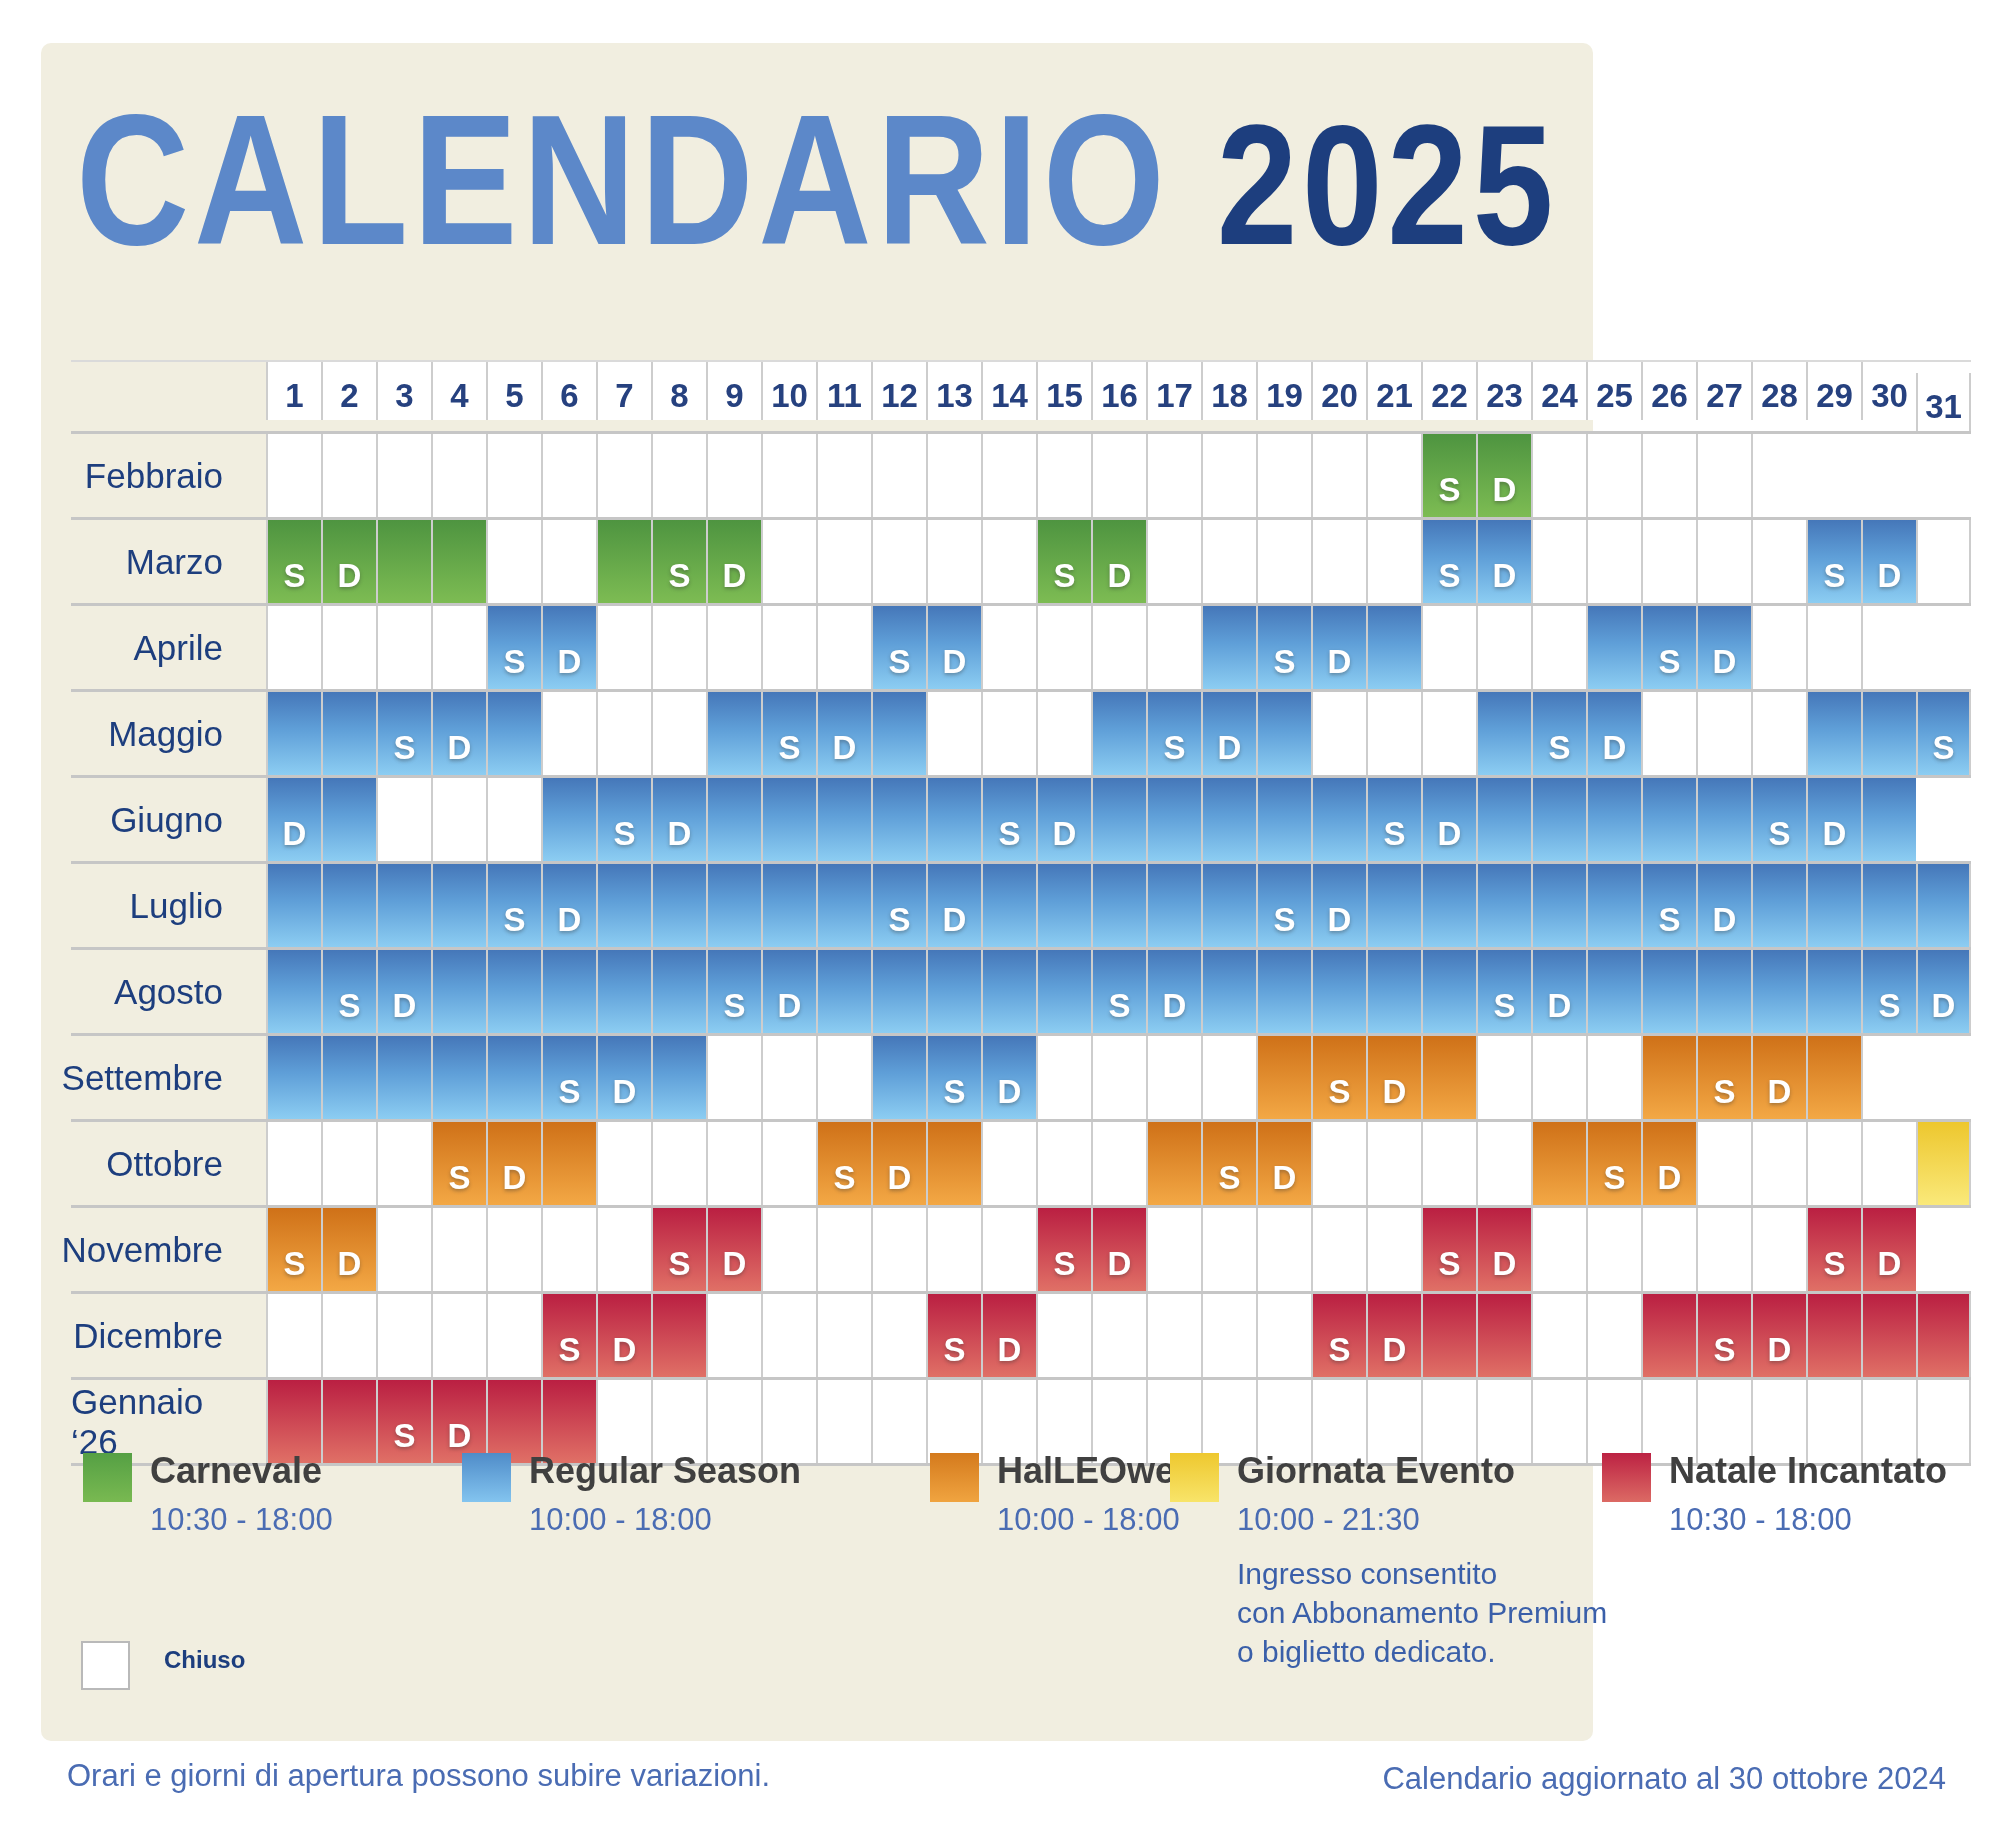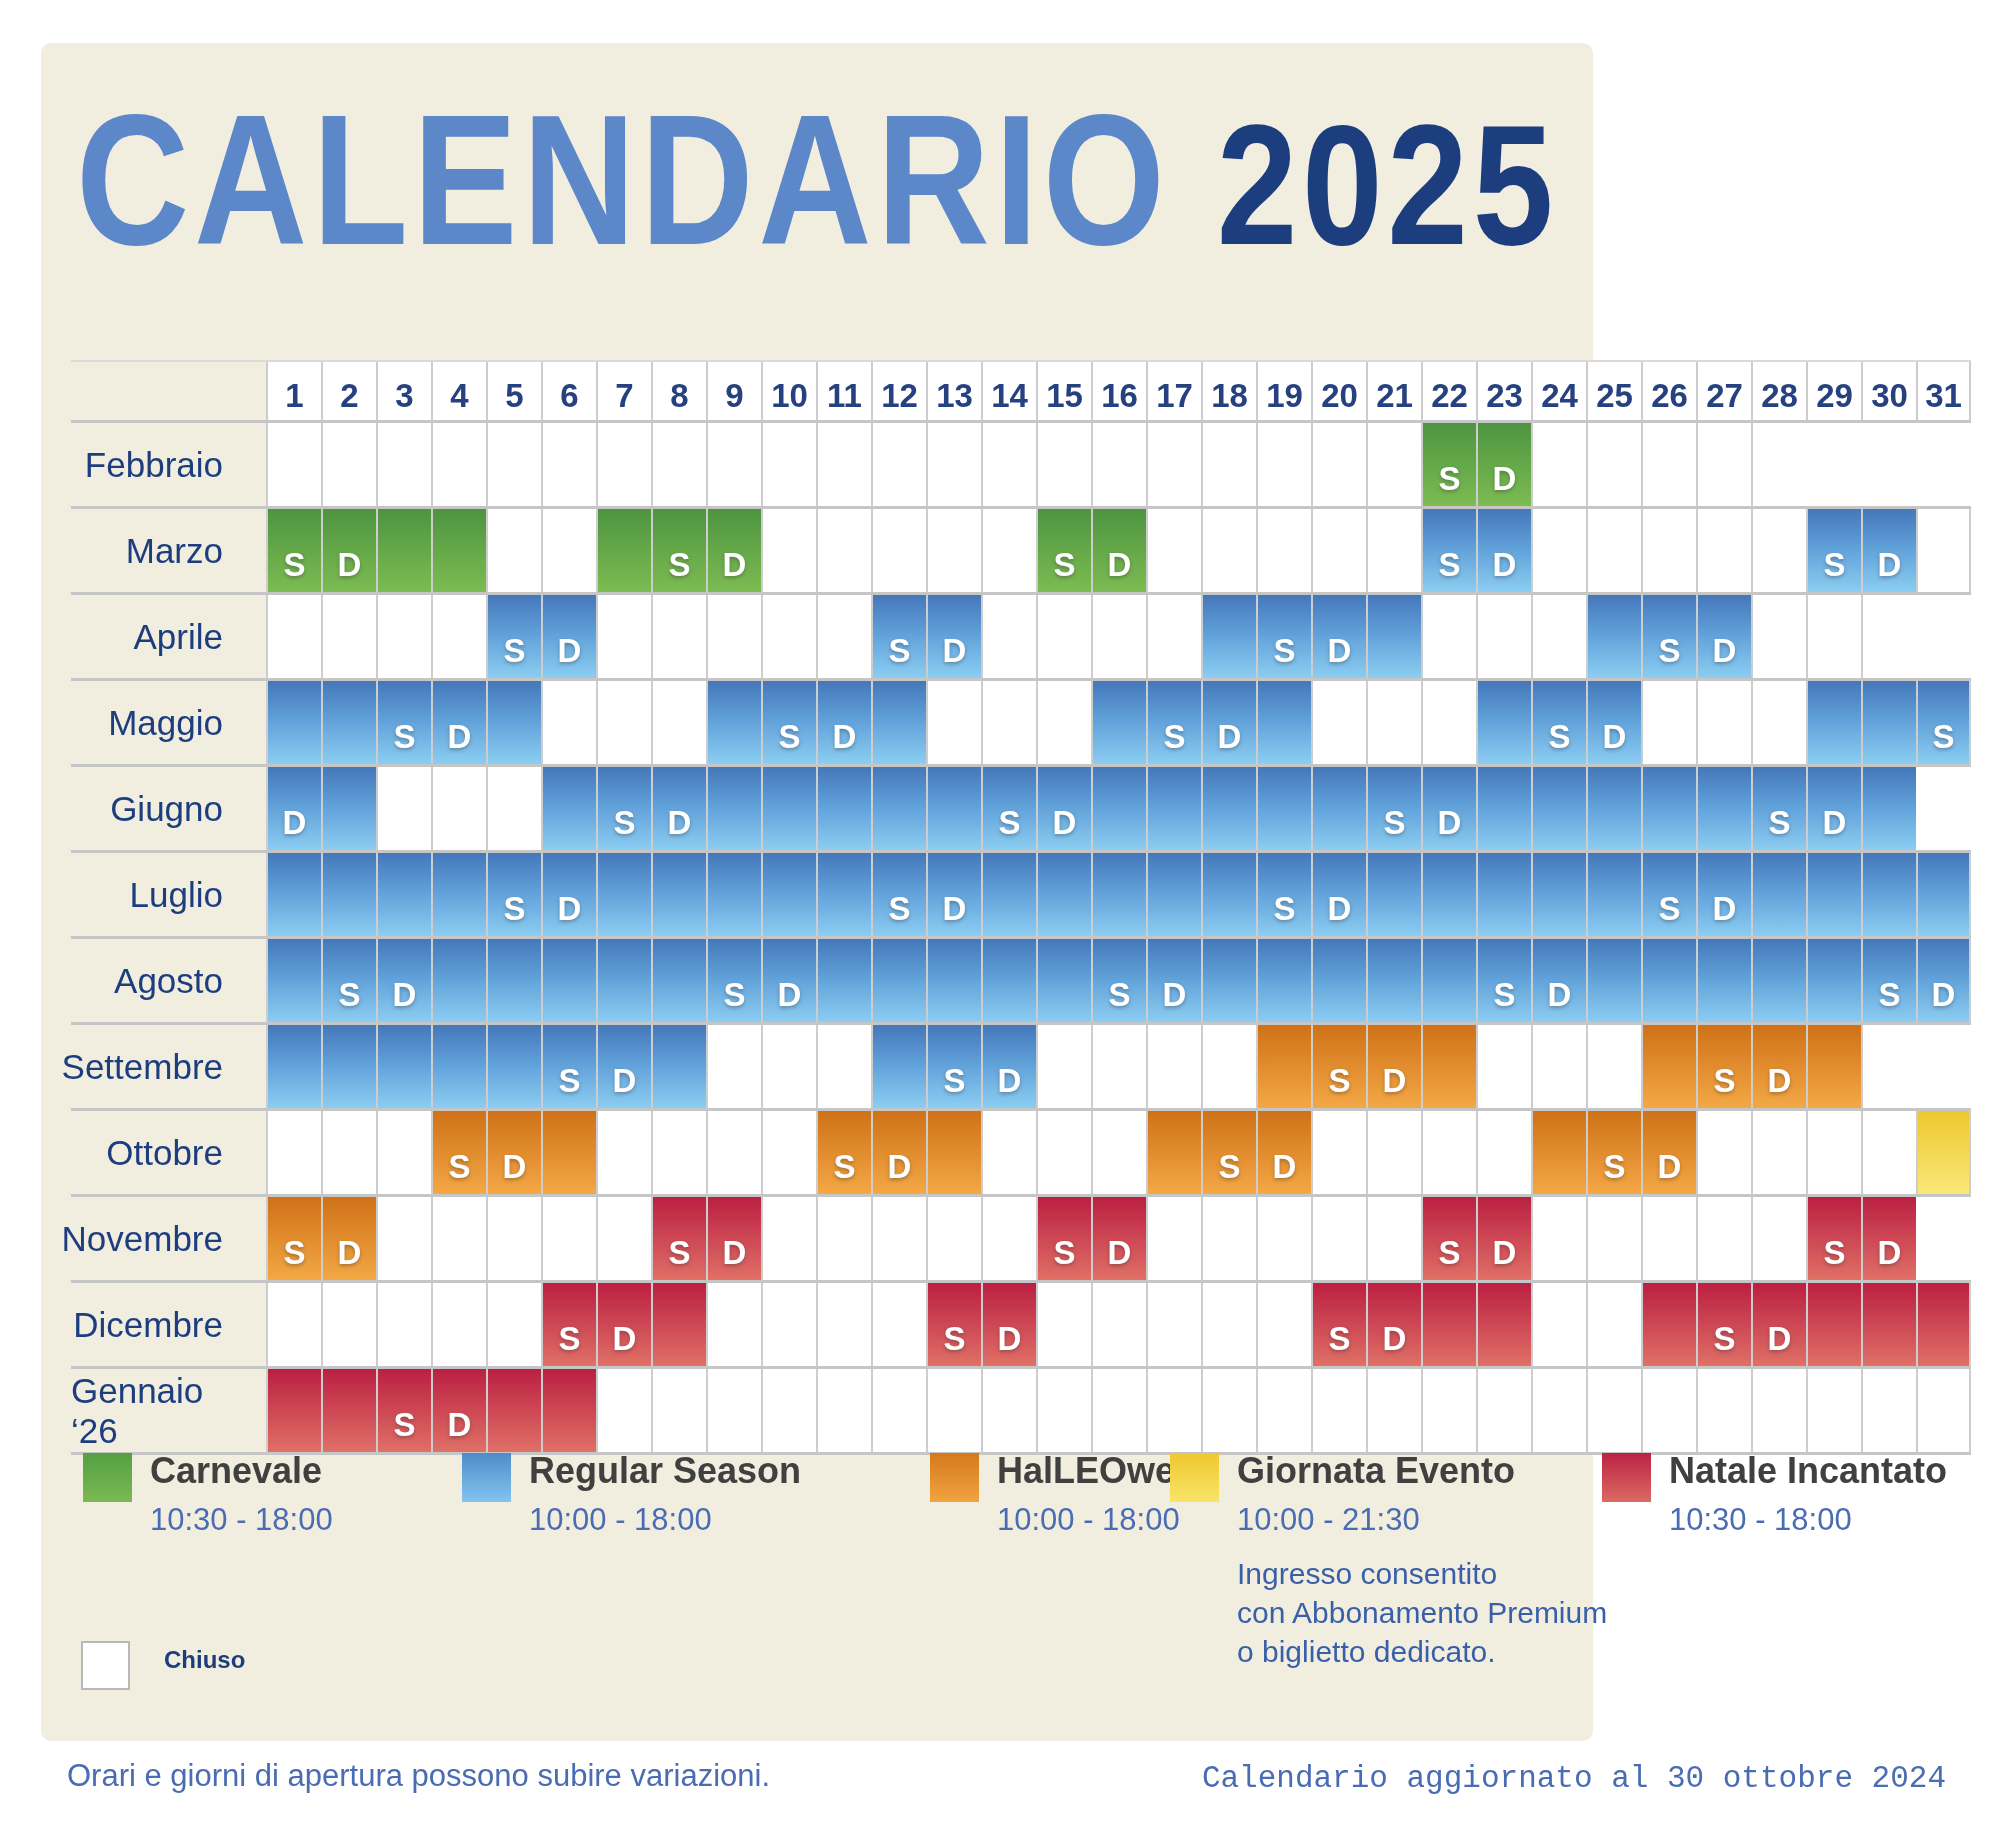--- a/index.html
+++ b/index.html
@@ -15,21 +15,21 @@
   .title .year{font-size:145px;color:#1d3e7e;margin-left:47px;}
   
   .grid{position:absolute;left:30px;top:317px;}
   .row{display:flex;border-top:3.9px solid #c6c6c6;}
   .row.header{border-top:2.4px solid #dadada;}
   .row.last{border-bottom:3.9px solid #c6c6c6;}
   .hspacer{width:195px;}
   .hcell{width:55px;height:58px;box-sizing:border-box;border-left:2.4px solid #cdcdcd;
          background:#fff;display:flex;align-items:flex-end;justify-content:center;
          padding-bottom:4.7px;color:#26417f;font-size:33px;font-weight:700;}
-  .hcell:last-child{border-right:2.4px solid #cdcdcd;}
+  .hcell:last-child{border-right:2.4px solid #cdcdcd;margin-top:11px;}
   .mlabel{width:195px;box-sizing:border-box;display:flex;align-items:center;
           justify-content:flex-end;padding-right:43px;color:#1d3e7e;font-size:35px;}
   .cell{width:55px;height:83px;position:relative;box-sizing:border-box;
         border-left:2.4px solid #cdcdcd;background:#ffffff;}
   .cell:last-child{border-right:2.4px solid #cdcdcd;}
   .cell.none{background:transparent;border:none;}
   .cell.g{background:linear-gradient(180deg,#4e9440 0%,#7dbc53 100%);}
   .cell.b{background:linear-gradient(180deg,#4577b9 0%,#5f9fd8 45%,#8ccdf2 100%);}
   .cell.o{background:linear-gradient(180deg,#cf7118 0%,#f3a845 100%);}
   .cell.r{background:linear-gradient(180deg,#ba1f42 0%,#e07066 100%);}
@@ -52,21 +52,21 @@
   .lg .note{position:absolute;left:67px;top:101px;font-size:30px;font-weight:400;
             color:#3a5fa9;line-height:39px;white-space:nowrap;}
   .lg1{left:42px;top:1410px;}  .lg2{left:421px;top:1410px;}
   .lg3{left:889px;top:1410px;}.lg4{left:1129px;top:1410px;}
   .lg5{left:1561px;top:1410px;}
   .chiuso{position:absolute;left:40px;top:1598px;}
   .chiuso .sw{position:absolute;left:0;top:0;width:49px;height:49px;box-sizing:border-box;}
   .chiuso .lab{position:absolute;left:83px;top:4.7px;font-size:24px;font-weight:700;color:#1d3e7e;}
   
   .f-left{position:absolute;left:67px;top:1758px;font-size:31px;color:#4a6cb3;}
-  .f-right{position:absolute;right:67px;top:1761px;font-size:31px;color:#4a6cb3;text-align:right;font-family:Liberation Mono, monospace;}
+  .f-right{position:absolute;right:67px;top:1761px;font-size:31px;color:#4a6cb3;text-align:right;}
 </style>
 </head>
 <body>
 
 <div class="card">
   <div class="title">
     <span class="main">CALENDARIO</span><span class="year">2025</span>
   </div>
 
   <div class="grid" id="grid">

